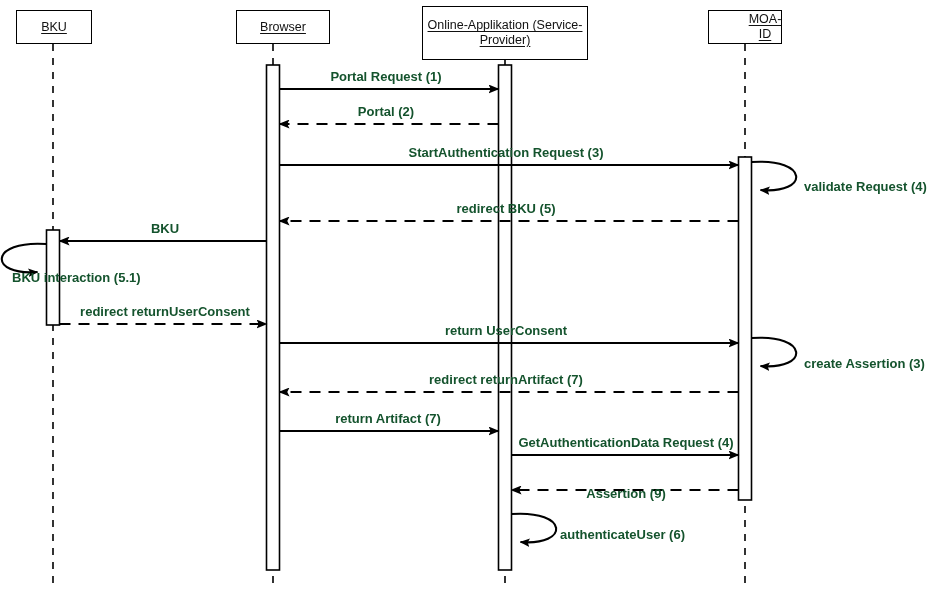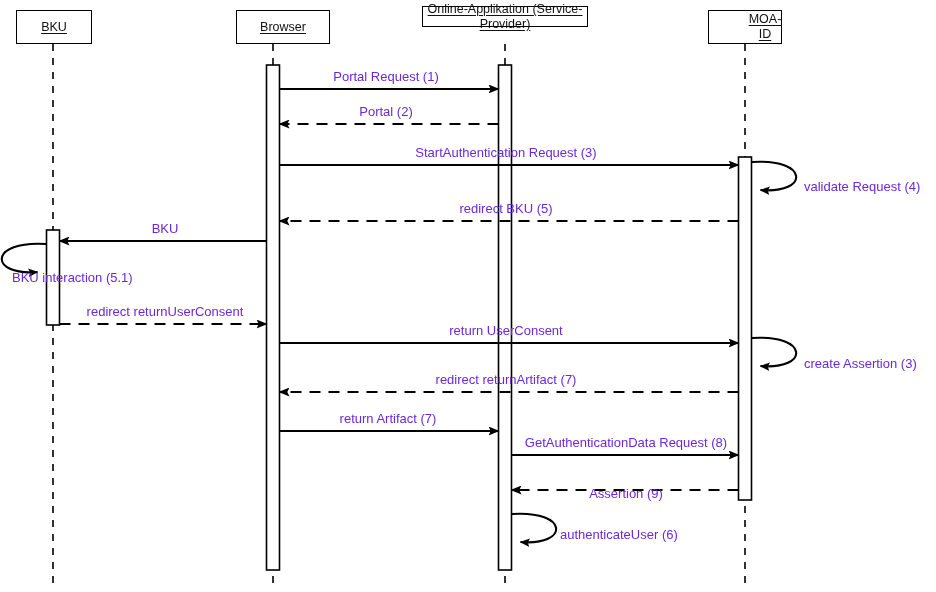--- a/index.html
+++ b/index.html
@@ -6,22 +6,23 @@
   body{font-family:"Liberation Sans",sans-serif;}
   #diagram{position:relative;width:936px;height:592px;background:#ffffff;overflow:hidden;}
   #svg-layer{position:absolute;left:0;top:0;width:936px;height:592px;}
   .lifeline-header{
     position:absolute;box-sizing:border-box;border:1.6px solid #000;background:#fff;
     display:flex;align-items:center;justify-content:center;text-align:center;
     font-size:12.5px;color:#111;line-height:1.18;padding:2px 4px;
   }
   .lifeline-header span{text-decoration:underline;text-underline-offset:2px;}
   .msg-label{
-    position:absolute;font-size:13px;color:#6d28d9;white-space:nowrap;
+    position:absolute;font-size:13px;color:#14532d;white-space:nowrap;
     line-height:1;
+    font-weight:bold;
   }
   .msg-label.center{transform:translateX(-50%);}
   .msg-label.left{transform:translateX(0);}
 </style>
 </head>
 <body>
 
 <div id="diagram">
   <svg id="svg-layer" xmlns="http://www.w3.org/2000/svg">
     <defs>
@@ -63,37 +64,37 @@
       </g>
   </svg>
 
   <div id="headers-layer">
       <div class="lifeline-header" style="left: 16px; top: 10px; width: 76px; height: 34px;">
         <span>BKU</span>
       </div>
       <div class="lifeline-header" style="left: 236px; top: 10px; width: 94px; height: 34px;">
         <span>Browser</span>
       </div>
-      <div class="lifeline-header" style="left: 422px; top: 6px; width: 166px; height: 21px;">
+      <div class="lifeline-header" style="left: 422px; top: 6px; width: 166px; height: 54px;">
         <span>Online-Applikation (Service-Provider)</span>
       </div>
       <div class="lifeline-header" style="left: 708px; top: 10px; width: 74px; height: 34px; padding-left: 44px;">
         <span>MOA-ID</span>
       </div>
     </div>
   <div id="labels-layer">
       <div class="msg-label center" style="left: 386px; top: 70px;">Portal Request (1)</div>
       <div class="msg-label center" style="left: 386px; top: 105px;">Portal (2)</div>
       <div class="msg-label center" style="left: 506px; top: 146px;">StartAuthentication Request (3)</div>
       <div class="msg-label left" style="left: 804px; top: 180px;">validate Request (4)</div>
       <div class="msg-label center" style="left: 506px; top: 202px;">redirect BKU (5)</div>
       <div class="msg-label center" style="left: 165px; top: 222px;">BKU</div>
       <div class="msg-label left" style="left: 12px; top: 271px;">BKU interaction (5.1)</div>
       <div class="msg-label center" style="left: 165px; top: 305px;">redirect returnUserConsent</div>
       <div class="msg-label center" style="left: 506px; top: 324px;">return UserConsent</div>
       <div class="msg-label left" style="left: 804px; top: 357px;">create Assertion (3)</div>
       <div class="msg-label center" style="left: 506px; top: 373px;">redirect returnArtifact (7)</div>
       <div class="msg-label center" style="left: 388px; top: 412px;">return Artifact (7)</div>
-      <div class="msg-label center" style="left: 626px; top: 436px;">GetAuthenticationData Request (8)</div>
+      <div class="msg-label center" style="left: 626px; top: 436px;">GetAuthenticationData Request (4)</div>
       <div class="msg-label center" style="left: 626px; top: 487px;">Assertion (9)</div>
       <div class="msg-label left" style="left: 560px; top: 528px;">authenticateUser (6)</div>
     </div>
 </div>
 
 </body></html>

